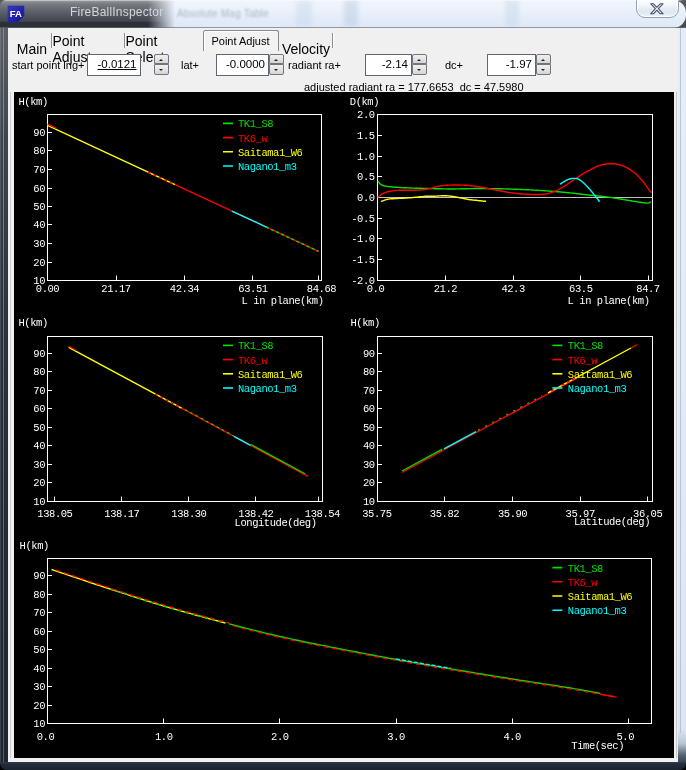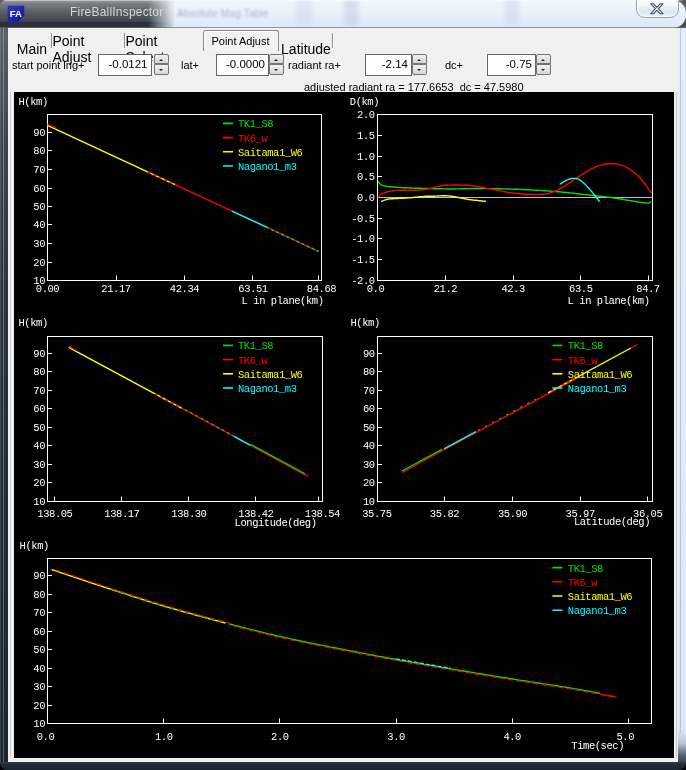--- a/index.html
+++ b/index.html
@@ -89,24 +89,24 @@
       <path d="M3.8,2.8 L6.6,2.8 L9.9,6.3 L13.2,2.8 L16.0,2.8 L11.4,7.7 L16.2,12.8 L13.3,12.8 L9.9,9.2 L6.5,12.8 L3.6,12.8 L8.4,7.7 Z" fill="#eef2f7" stroke="#46526b" stroke-width="1.05" stroke-linejoin="round"></path>
     </svg>
   </div>
   <div class="client">
     <div class="tab" style="left:5.5px;width:37px;">Main</div>
     <div class="sep" style="left:42.5px"></div>
     <div class="tab" style="left:44.5px;width:71px;">Point Adjust</div>
     <div class="sep" style="left:115.5px"></div>
     <div class="tab" style="left:117.5px;width:72px;">Point Select</div>
     <div class="seltab">Point Adjust</div>
-    <div class="tab" style="left:272.5px;width:51px;">Latitude</div>
+    <div class="tab" style="left:272.5px;width:51px;">Velocity</div>
     <div class="sep" style="left:323.5px"></div>
     <div class="lbl" style="left:4px">start point lng+</div>
-    <div class="box" style="left:90px;width:53.5px;">-0.0121</div>
+    <div class="box" style="left:79px;width:53.5px;text-decoration:underline;">-0.0121</div>
     <div class="spin" style="left:146px">
         <span class="b up">
           <i></i>
         </span>
         <span class="b dn">
           <i></i>
         </span>
       </div>
     <div class="lbl" style="left:173px">lat+</div>
     <div class="box" style="left:208px;width:53px;">-0.0000</div>
@@ -122,21 +122,21 @@
     <div class="box" style="left:357px;width:47px;">-2.14</div>
     <div class="spin" style="left:404px">
         <span class="b up">
           <i></i>
         </span>
         <span class="b dn">
           <i></i>
         </span>
       </div>
     <div class="lbl" style="left:437px">dc+</div>
-    <div class="box" style="left:479px;width:49px;">-0.75</div>
+    <div class="box" style="left:479px;width:49px;">-1.97</div>
     <div class="spin" style="left:528px">
         <span class="b up">
           <i></i>
         </span>
         <span class="b dn">
           <i></i>
         </span>
       </div>
     <div class="adj">adjusted radiant ra = 177.6653&nbsp;&nbsp;dc = 47.5980</div>
     <div class="canvas"></div>

